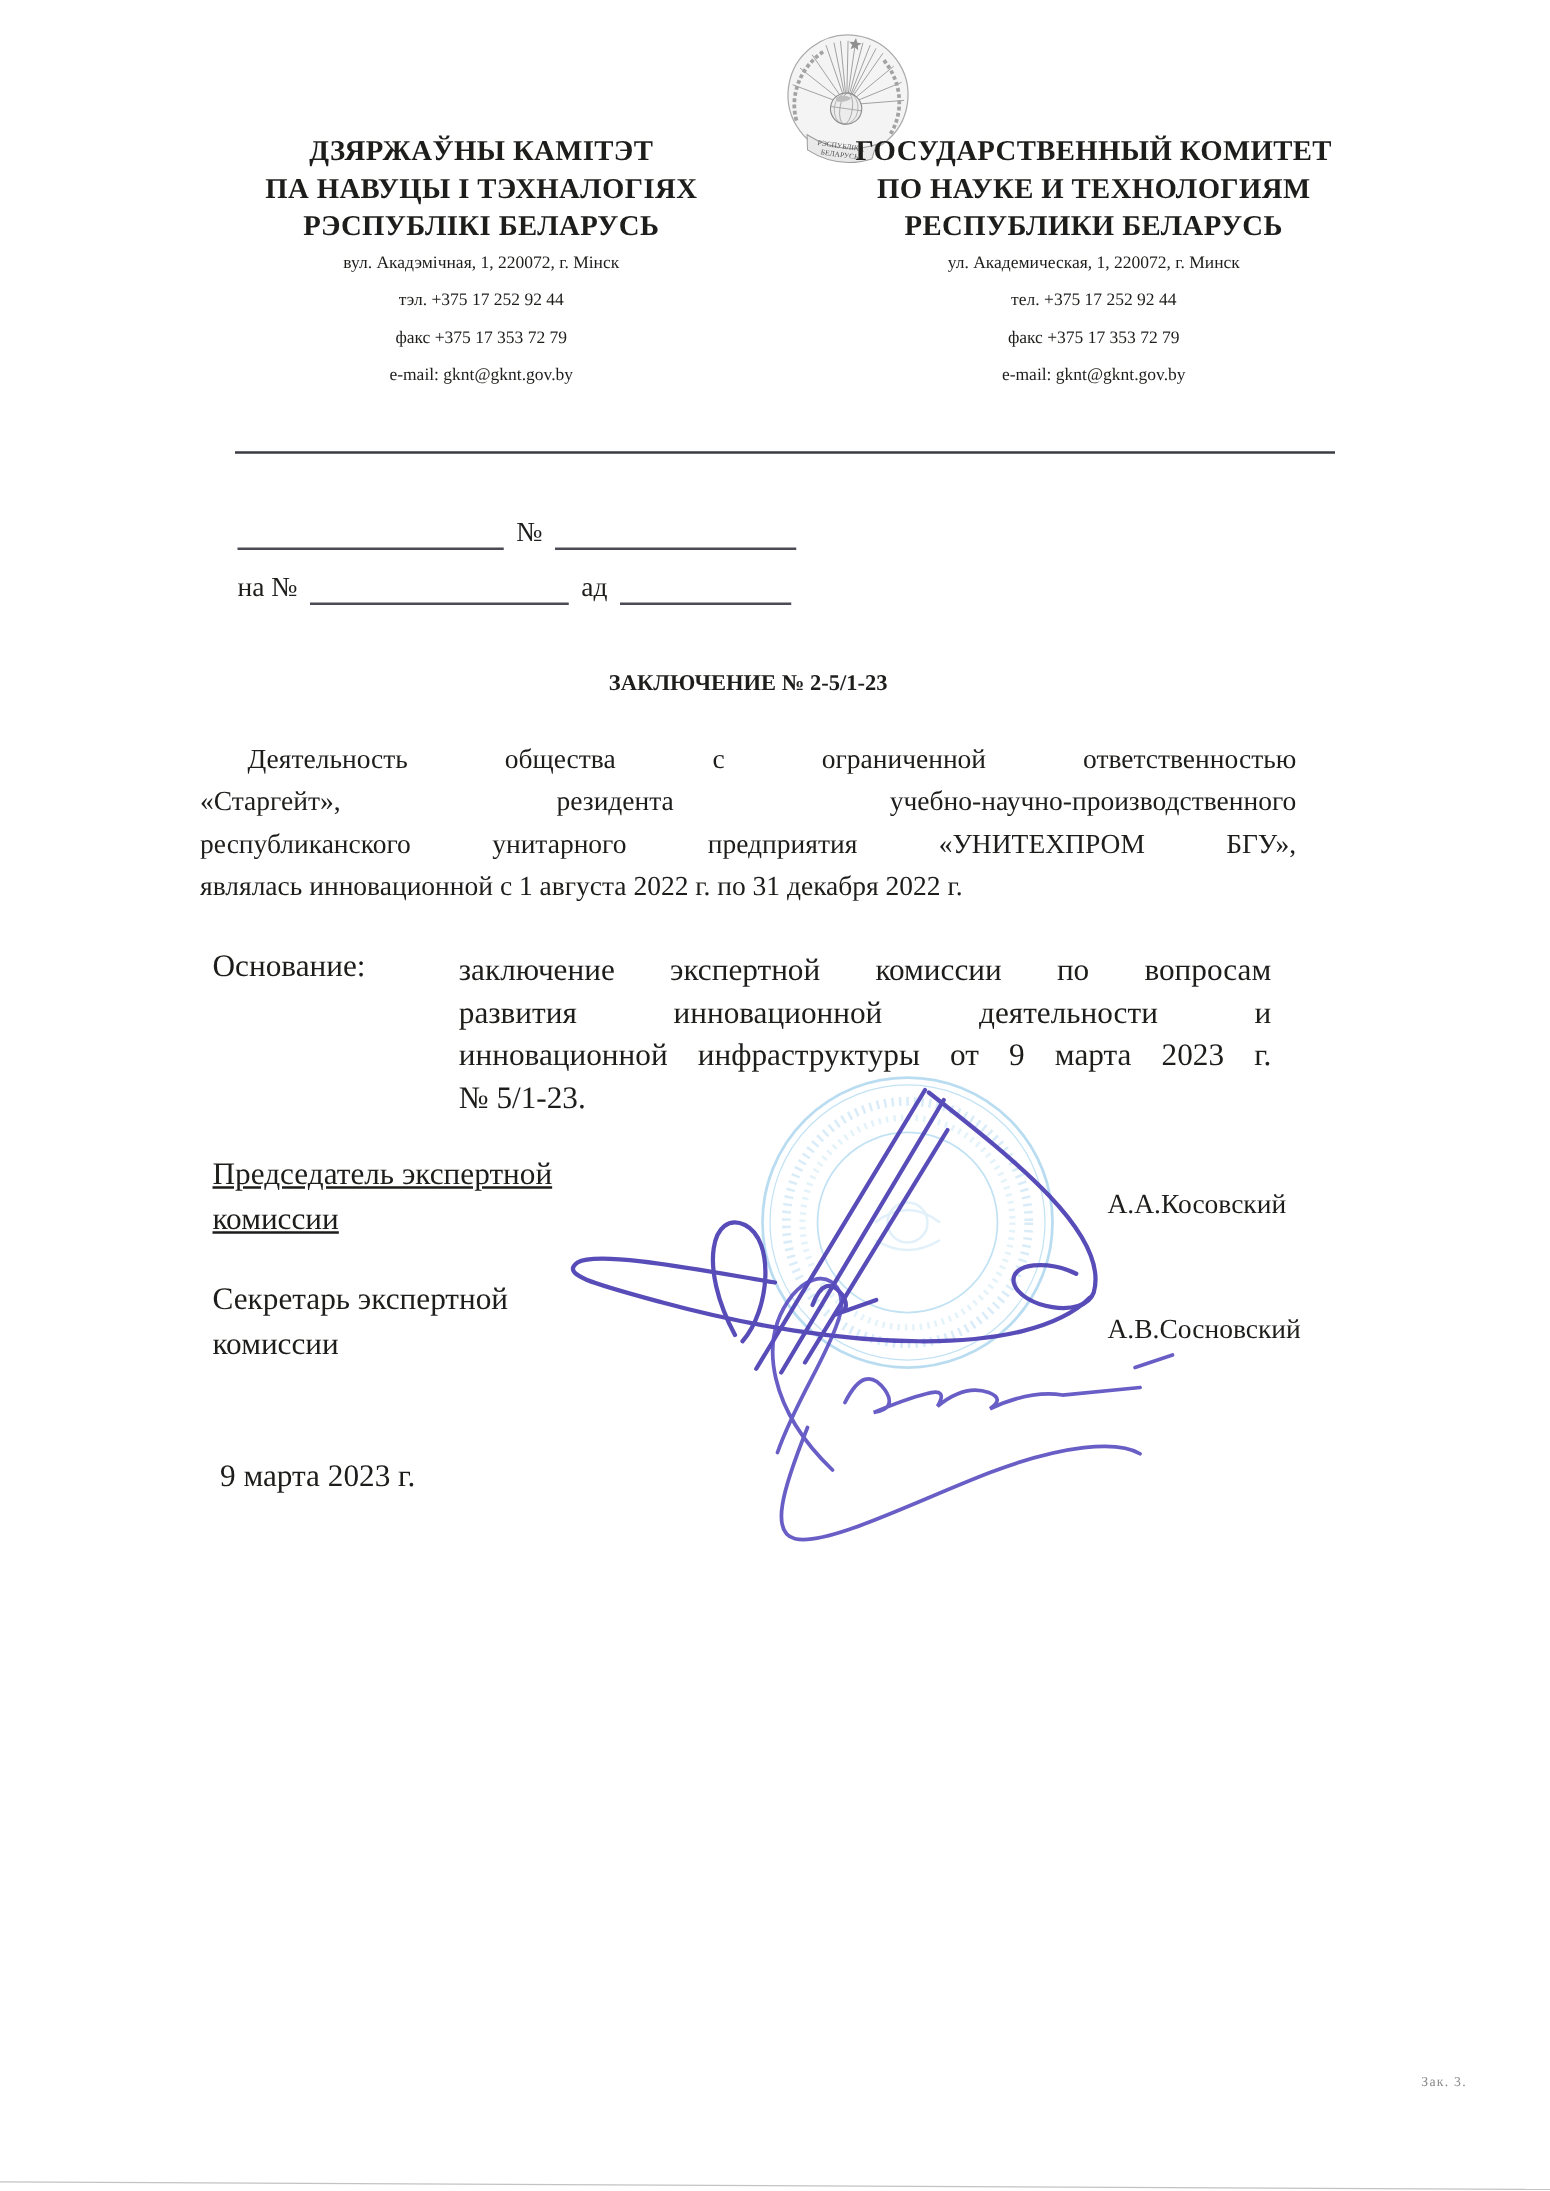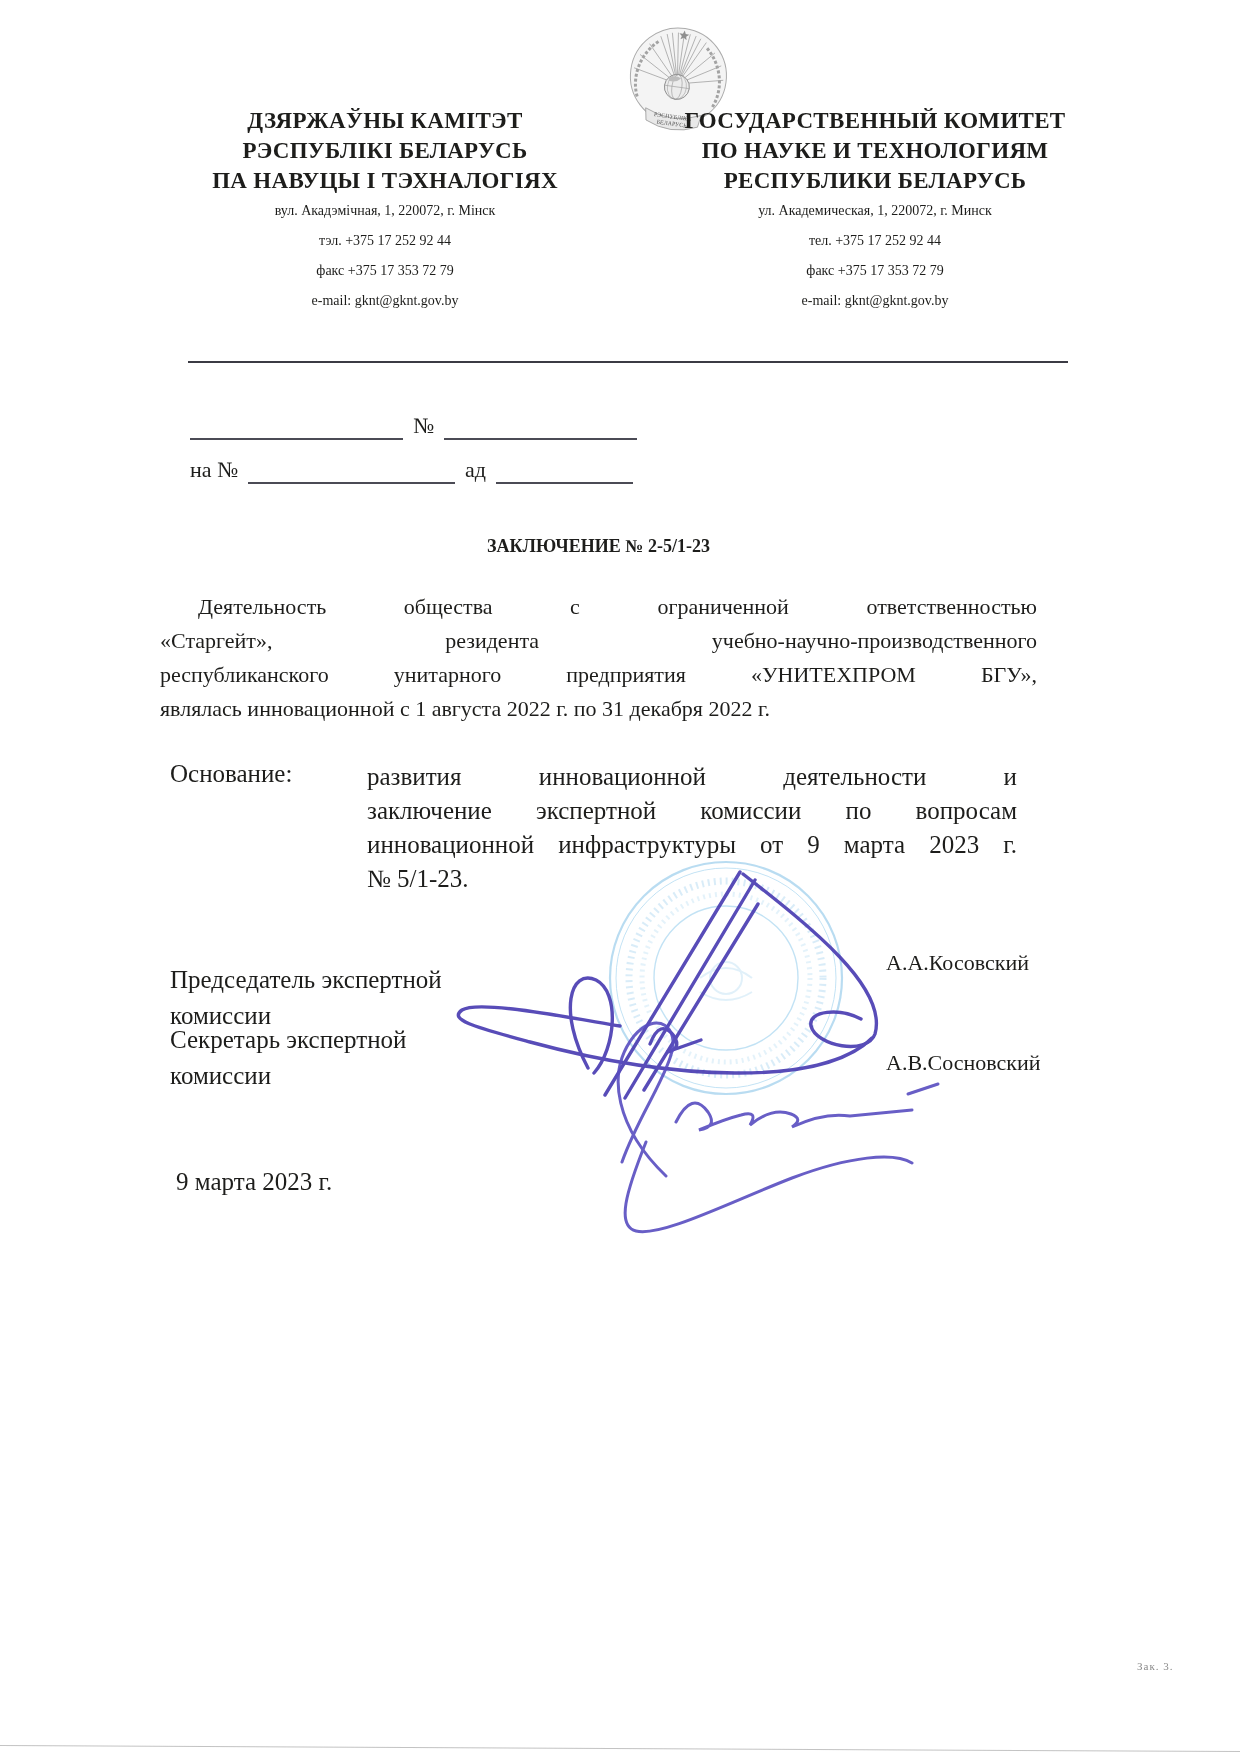--- a/index.html
+++ b/index.html
@@ -62,21 +62,21 @@
   .basis-body  {
     position:absolute; left:367px; top:760px; width:650px;
     font-size:25px; line-height:34px;
   }
 
   
   .stamp { position:absolute; left:600px; top:852px; width:252px; height:252px; }
   .sig-svg { position:absolute; left:420px; top:830px; width:560px; height:420px; }
 
   .sig-role { position:absolute; left:170px; width:310px; font-size:25px; line-height:36px; }
-  .role1 { top:962px; }
+  .role1 { top:922px;text-decoration:underline; }
   .role2 { top:1022px; }
   .sig-name { position:absolute; left:886px; font-size:22px; white-space:nowrap; }
   .name1 { top:950px; }
   .name2 { top:1050px; }
 
   .doc-date { position:absolute; left:176px; top:1168px; font-size:25px; }
 
   .footer-note {
     position:absolute; left:1115px; top:1660px;
     font-size:11px; color:#8a8a8a; letter-spacing:1px;margin-left:22px;
@@ -124,22 +124,22 @@
 
     <path d="M 50 4 l 1.4 3.4 3.6 .2 -2.8 2.3 .9 3.5 -3.1 -2 -3.1 2 .9 -3.5 -2.8 -2.3 3.6 -.2 z" fill="#8f8f8f"></path>
 
     <path d="M 22 86 Q 50 99 78 86 L 76 98 Q 50 110 24 98 Z" fill="#e9e9e9" stroke="#9c9c9c" stroke-width="0.8"></path>
     <text x="50" y="93" text-anchor="middle" font-size="6" fill="#555">РЭСПУБЛІКА</text>
     <text x="50" y="100" text-anchor="middle" font-size="6" fill="#555">БЕЛАРУСЬ</text>
   </svg>
 
   <div class="hdr-col hdr-left">
     <div class="org-line">ДЗЯРЖАЎНЫ КАМІТЭТ</div>
+    <div class="org-line">ПА НАВУЦЫ І ТЭХНАЛОГІЯХ</div>
     <div class="org-line">РЭСПУБЛІКІ БЕЛАРУСЬ</div>
-    <div class="org-line">ПА НАВУЦЫ І ТЭХНАЛОГІЯХ</div>
     <div class="contact-line">вул. Акадэмічная, 1, 220072, г. Мінск</div>
     <div class="contact-line">тэл. +375 17 252 92 44</div>
     <div class="contact-line">факс +375 17 353 72 79</div>
     <div class="contact-line">e-mail: gknt@gknt.gov.by</div>
   </div>
 
   <div class="hdr-col hdr-right">
     <div class="org-line">ГОСУДАРСТВЕННЫЙ КОМИТЕТ</div>
     <div class="org-line">ПО НАУКЕ И ТЕХНОЛОГИЯМ</div>
     <div class="org-line">РЕСПУБЛИКИ БЕЛАРУСЬ</div>
@@ -167,22 +167,22 @@
 
   <div class="para">
     <div class="jline indent">Деятельность общества с ограниченной ответственностью</div>
     <div class="jline">«Старгейт», резидента учебно-научно-производственного</div>
     <div class="jline">республиканского унитарного предприятия «УНИТЕХПРОМ БГУ»,</div>
     <div class="jline-last">являлась инновационной с 1 августа 2022 г. по 31 декабря 2022 г.</div>
   </div>
 
   <div class="basis-label">Основание:</div>
   <div class="basis-body">
+    <div class="jline">заключение экспертной комиссии по вопросам</div>
     <div class="jline">развития инновационной деятельности и</div>
-    <div class="jline">заключение экспертной комиссии по вопросам</div>
     <div class="jline">инновационной инфраструктуры от 9 марта 2023 г.</div>
     <div class="jline-last">№ 5/1-23.</div>
   </div>
 
   <svg class="stamp" viewBox="0 0 252 252" opacity="0.6">
     <circle cx="126" cy="126" r="116" fill="none" stroke="#8cc6e9" stroke-width="2.2"></circle>
     <circle cx="126" cy="126" r="110" fill="none" stroke="#9bd0ee" stroke-width="1"></circle>
     <circle cx="126" cy="126" r="72" fill="none" stroke="#9bd0ee" stroke-width="1.4"></circle>
     <circle cx="126" cy="126" r="97" fill="none" stroke="#8cc6e9" stroke-width="7" stroke-dasharray="2 4" opacity="0.55"></circle>
     <circle cx="126" cy="126" r="84" fill="none" stroke="#9bd0ee" stroke-width="5" stroke-dasharray="2 4" opacity="0.45"></circle>

